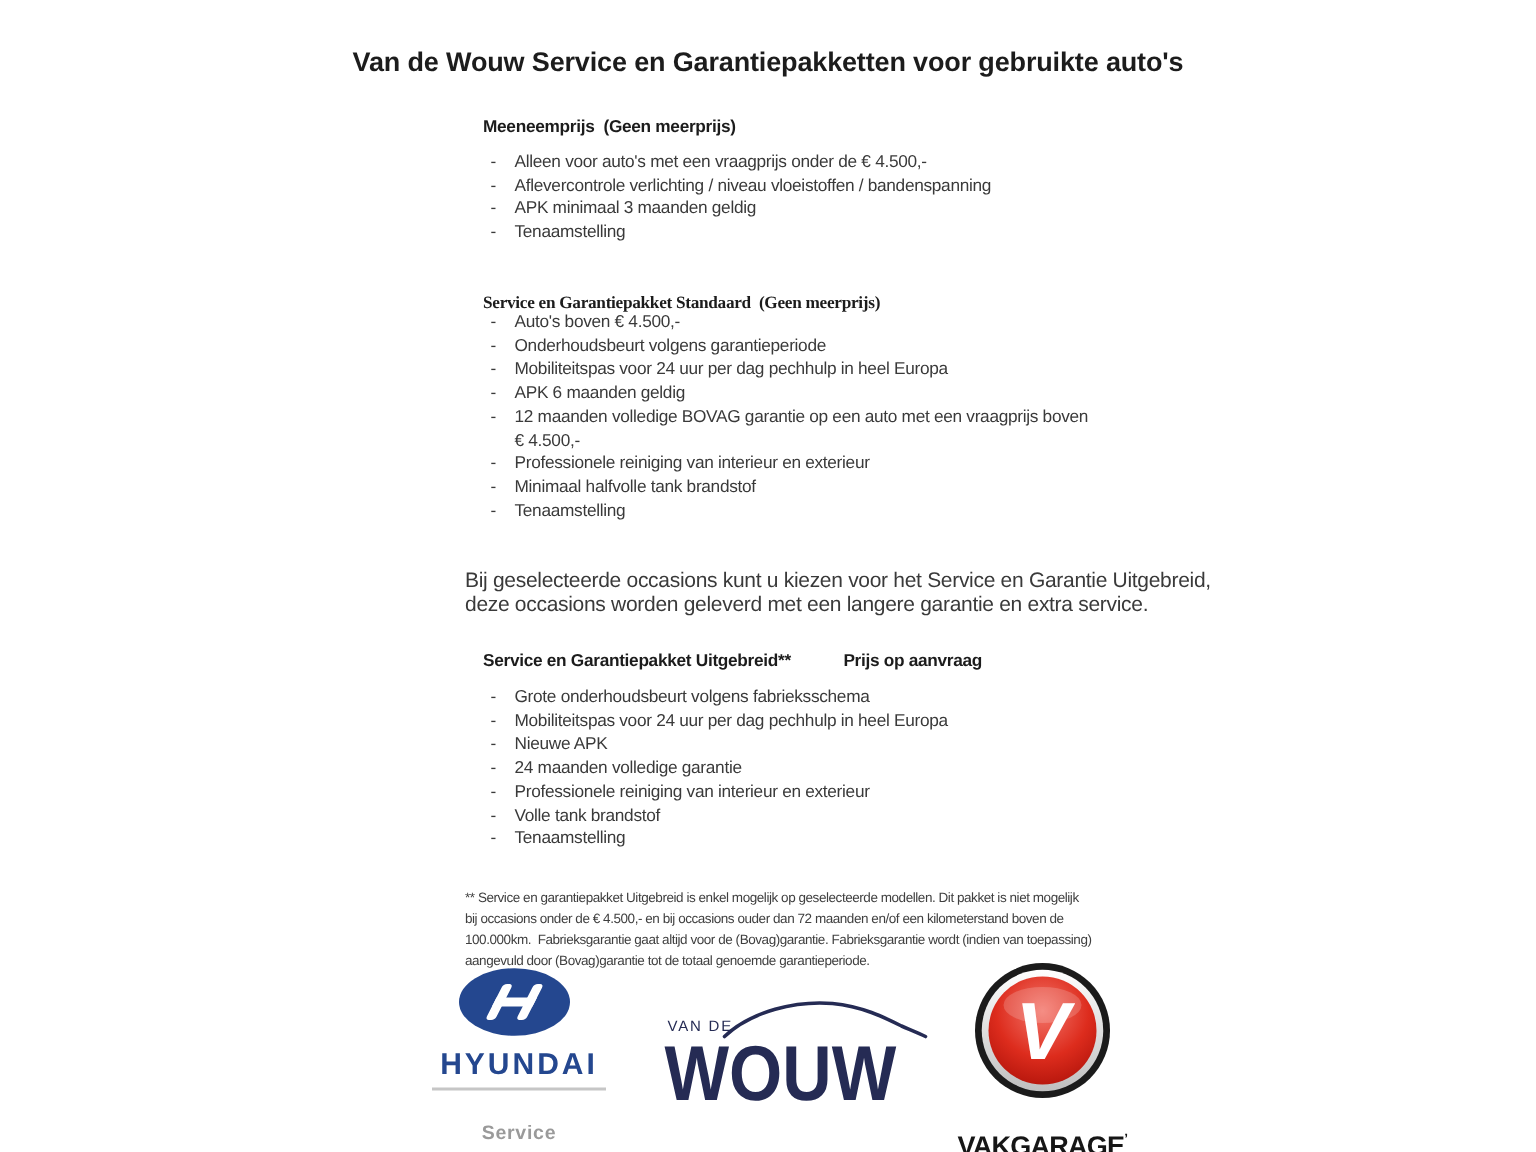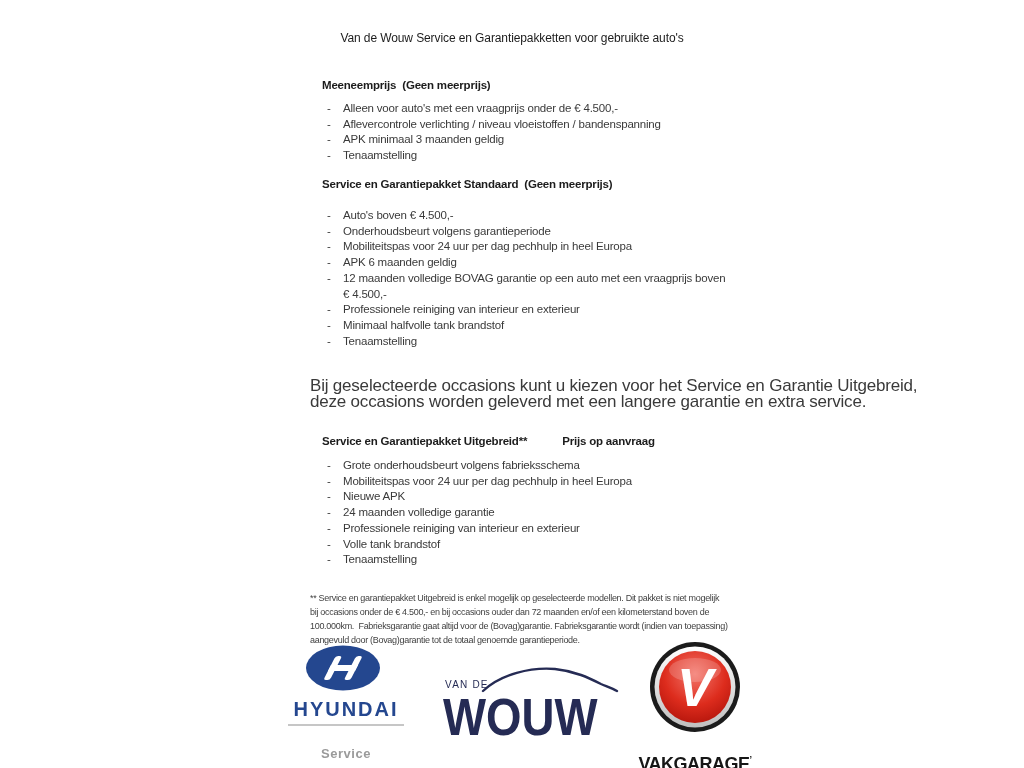--- a/index.html
+++ b/index.html
@@ -4,31 +4,31 @@
 <style>
   * { margin:0; padding:0; box-sizing:border-box; }
   html,body { background:#ffffff; }
   .page {
     position:relative; width:1024px; height:768px; background:#ffffff;
     font-family:"Liberation Sans", sans-serif; color:#3a3a3a; overflow:hidden;
   }
   .abs { position:absolute; }
   .doc-title {
     top:31px; left:0; width:100%; text-align:center;
-    font-size:12px; font-weight:normal; color:#1c1c1c; letter-spacing:-0.1px; white-space:pre;
+    font-size:18px; font-weight:bold; color:#1c1c1c; letter-spacing:-0.1px; white-space:pre;
   }
   .heading {
     font-size:11.5px; font-weight:bold; color:#1c1c1c; letter-spacing:-0.2px; white-space:pre;padding-left:12px;
   }
   .h3row { display:flex; gap:23px;align-items:flex-end; }
   ul.blist { list-style:none; }
   ul.blist li { display:flex; font-size:11.5px; letter-spacing:-0.2px; line-height:15.7px; color:#3a3a3a; }
   ul.blist .dash { width:16px; flex:none; }
   .btxt { white-space:pre; }
-  .para { font-size:17px; letter-spacing:-0.2px; line-height:16px; color:#3a3a3a; white-space:pre; }
+  .para { font-size:14px; letter-spacing:-0.2px; line-height:16px; color:#3a3a3a; white-space:pre; }
   .footnote { font-size:9px; letter-spacing:-0.3px; line-height:14px; color:#3f3f3f; white-space:pre; }
 
   
   .hyundai-block { left:285px; top:644px; width:122px; text-align:center; }
   .hy-word { font-size:20px; font-weight:bold; color:#24478f; letter-spacing:2px; margin-top:1px; }
   .hy-line { height:2px; background:#c6c6c6; margin:3px 3px 2px 3px; }
   .hy-service { font-size:13px; font-weight:bold; color:#9a9a9a; letter-spacing:0.5px;margin-top:20px; }
 
   .wouw-block { left:443px; top:663px; width:176px; height:80px; }
   .wouw-vande { position:absolute; top:16px; left:2px; font-size:10px; font-weight:normal; color:#252b54; letter-spacing:1.2px; }
@@ -59,21 +59,21 @@
     <li>
         <span class="dash">-</span>
         <span class="btxt">APK minimaal 3 maanden geldig</span>
       </li>
     <li>
         <span class="dash">-</span>
         <span class="btxt">Tenaamstelling</span>
       </li>
   </ul>
 
-  <div class="abs heading" style="left:310px; top:178px;">Service en Garantiepakket Standaard  (Geen meerprijs)</div>
+  <div class="abs heading" style="left:310px; top:196px;font-family:Liberation Serif, serif;">Service en Garantiepakket Standaard  (Geen meerprijs)</div>
   <ul class="abs blist" style="left:327px; top:208px;">
     <li>
         <span class="dash">-</span>
         <span class="btxt">Auto's boven € 4.500,-</span>
       </li>
     <li>
         <span class="dash">-</span>
         <span class="btxt">Onderhoudsbeurt volgens garantieperiode</span>
       </li>
     <li>

